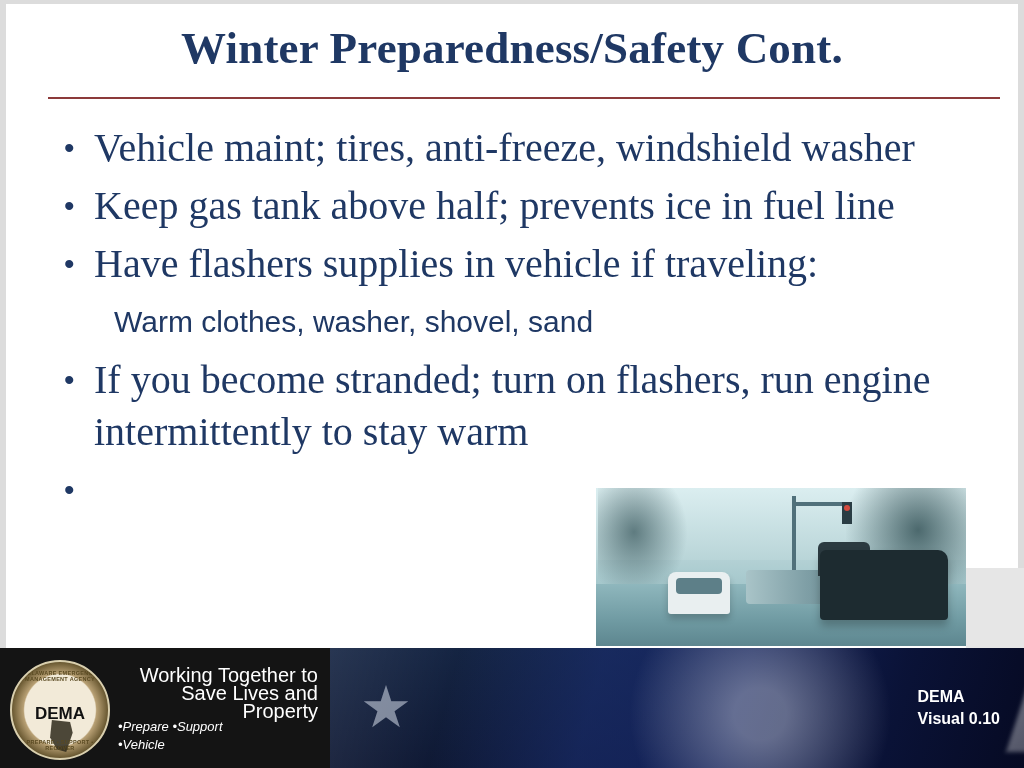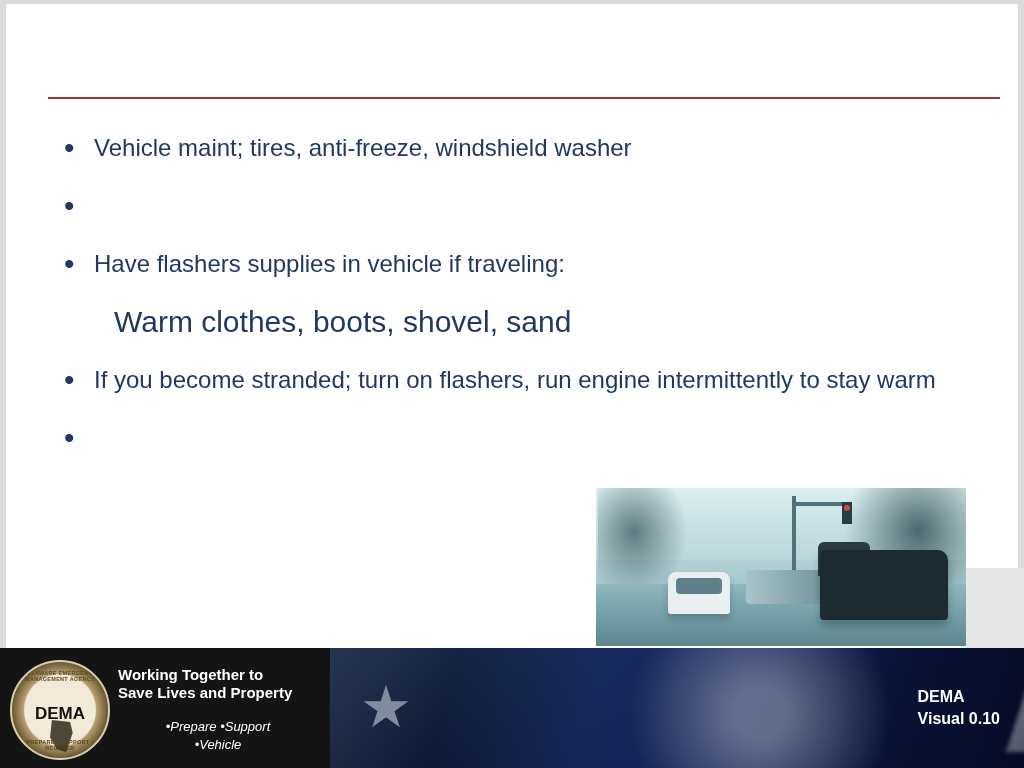--- a/index.html
+++ b/index.html
@@ -64,23 +64,23 @@
     flex: 0 0 42px;
     color: #1F3864;
     font-size: 30px;
     line-height: 52px;
     text-align: left;
     padding-left: 12px;
     box-sizing: border-box;
   }
   .bullet-text {
     color: #1F3864;
-    font-size: 24px;
+    font-size: 40px;
     line-height: 52px;
-    font-family: Liberation Sans, sans-serif;
+    font-family: Liberation Serif, serif;
   }
   .bullet-sub {
     color: #1F3864;
     font-size: 30px;
     line-height: 52px;
     padding-left: 62px;
     margin-bottom: 6px;
   }
   .bullet-text.bold-italic {
     font-weight: bold;
@@ -205,63 +205,65 @@
     font-size: 17px; font-weight: bold; color: #111; 
     background: rgba(255,255,255,.0);
   }
   .seal-state {
     position: absolute; left: 36px; top: 58px; width: 26px; height: 32px;
     background: #2f2a1c; clip-path: polygon(15% 0,85% 6%,95% 40%,70% 100%,35% 92%,8% 55%);
     opacity: .85;
   }
   .footer-motto {
     position: absolute; left: 118px; top: 18px; width: 200px;
-    text-align: left; color: #ffffff; font-size: 15px; font-weight: bold; line-height: 18px;
+    text-align: right; color: #ffffff; font-size: 20px; font-weight: normal; line-height: 18px;
   }
   .footer-sub {
     position: absolute; left: 118px; top: 70px; width: 200px;
-    text-align: center; color: #ffffff; font-size: 13px; font-style: italic; line-height: 18px;
+    color: #ffffff; font-size: 13px; font-style: italic; line-height: 18px;
   }
   .footer-right {
     position: absolute; right: 24px; top: 38px; text-align: left;
     color: #ffffff; font-size: 16px; font-weight: bold; line-height: 22px;
   }
   .gray-block {
     position: absolute; left: 966px; top: 568px; width: 58px; height: 80px;
     background: #e6e6e6;
   }
 </style>
 </head>
 <body>
 
 <div id="slide">
 
   <div class="edge-top"></div>
   <div class="edge-left"></div>
   <div class="edge-right"></div>
 
+  <div class="title">Winter Preparedness/Safety Cont.</div>
   <div class="title-rule"></div>
 
   <div class="bullets">
 
     <div class="bullet">
       <div class="bullet-dot">•</div>
       <div class="bullet-text">Vehicle maint; tires, anti-freeze, windshield washer</div>
     </div>
 
     <div class="bullet">
       <div class="bullet-dot">•</div>
+      <div class="bullet-text">Keep gas tank above half; prevents ice in fuel line</div>
     </div>
 
     <div class="bullet">
       <div class="bullet-dot">•</div>
       <div class="bullet-text">Have flashers supplies in vehicle if traveling:</div>
     </div>
 
-    <div class="bullet-sub">Warm clothes, boots, shovel, sand</div>
+    <div class="bullet-sub">Warm clothes, washer, shovel, sand</div>
 
     <div class="bullet">
       <div class="bullet-dot">•</div>
       <div class="bullet-text">If you become stranded; turn on flashers, run engine intermittently to stay warm</div>
     </div>
 
     <div class="bullet">
       <div class="bullet-dot">•</div>
     </div>
 

